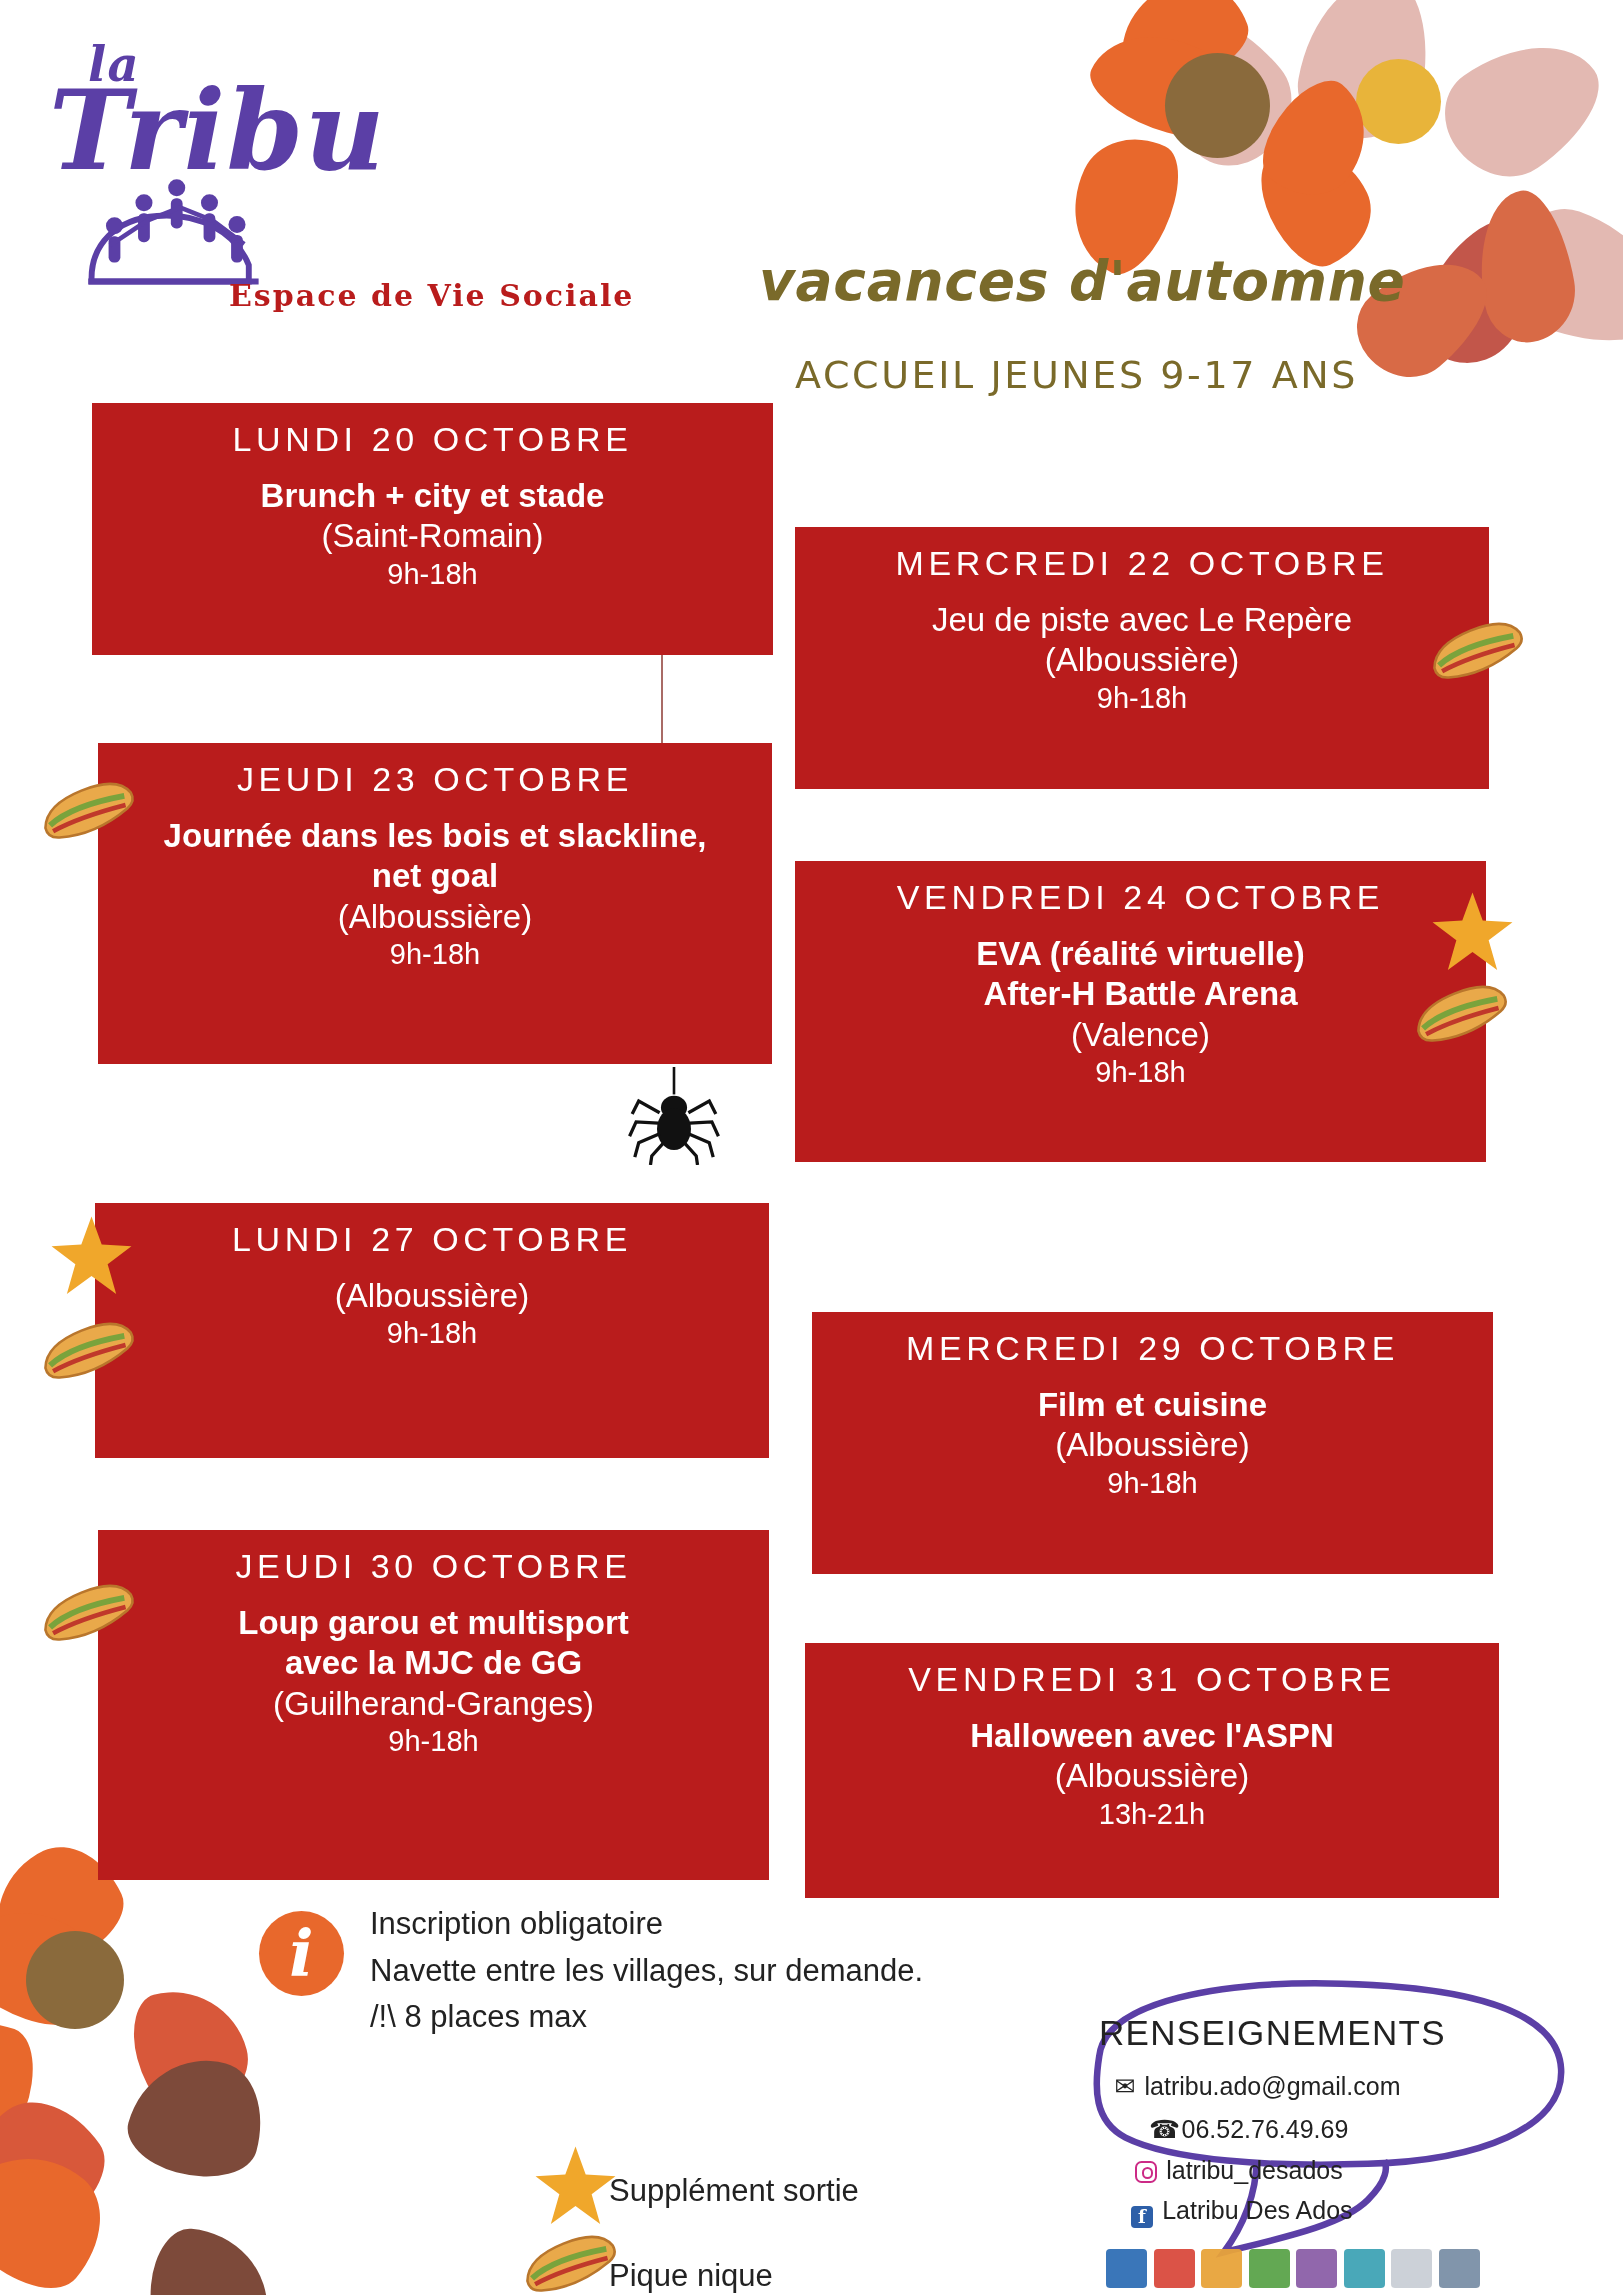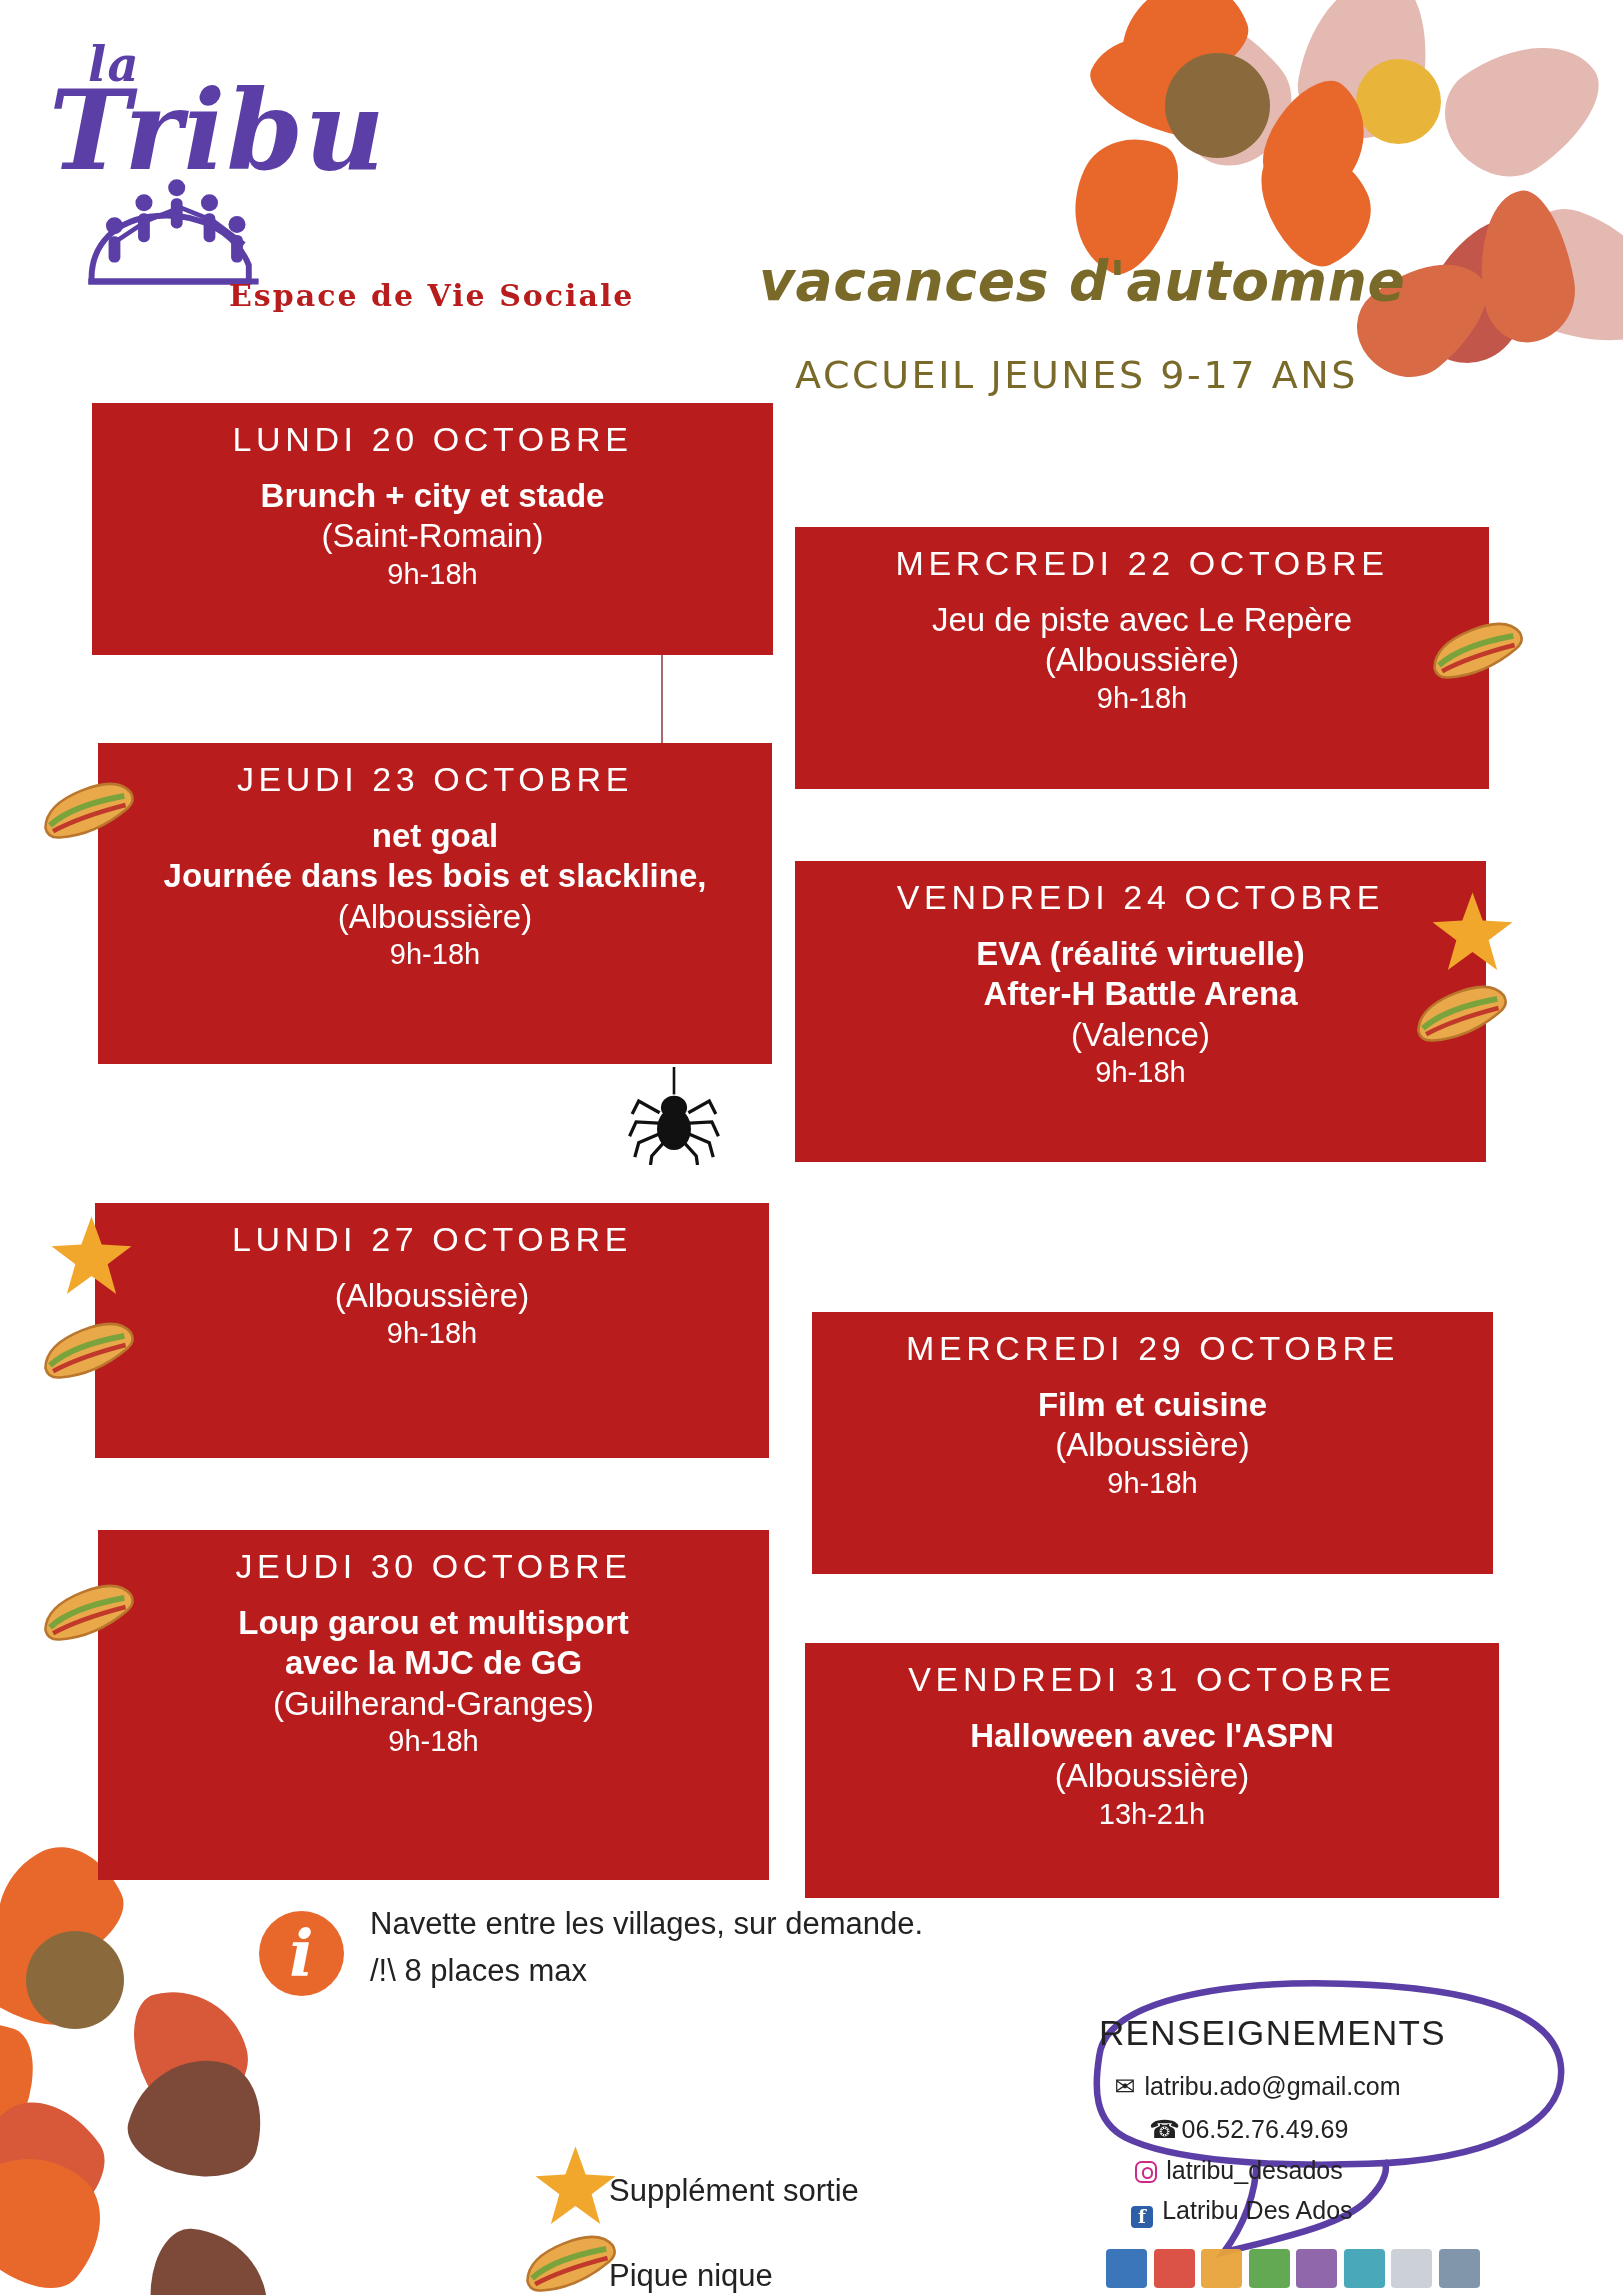--- a/index.html
+++ b/index.html
@@ -348,22 +348,22 @@
   <div class="card-line small">9h-18h</div>
 </div>
 <svg class="sandwich" style="left:1427px; top:622px;" viewBox="0 0 150 86">
   <path d="M6 52 q10 -34 69 -40 q59 -6 72 24 q4 14 -12 22 q-58 26 -112 14 q-18 -4 -17 -20z" fill="#e9a94a" stroke="#b9762c" stroke-width="4"></path>
   <path d="M14 50 q40 -20 122 -12" stroke="#7aa33c" stroke-width="9" fill="none"></path>
   <path d="M16 60 q46 -10 118 -8" stroke="#c0392b" stroke-width="7" fill="none"></path>
 </svg>
 
 <div class="card" style="left:98px; top:743px; width:674px; height:321px;">
   <div class="card-date">JEUDI 23 OCTOBRE</div>
+  <div class="card-line bold">Journée dans les bois et slackline,</div>
   <div class="card-line bold">net goal</div>
-  <div class="card-line bold">Journée dans les bois et slackline,</div>
   <div class="card-line">(Alboussière)</div>
   <div class="card-line small">9h-18h</div>
 </div>
 <svg class="sandwich" style="left:38px; top:782px;" viewBox="0 0 150 86">
   <path d="M6 52 q10 -34 69 -40 q59 -6 72 24 q4 14 -12 22 q-58 26 -112 14 q-18 -4 -17 -20z" fill="#e9a94a" stroke="#b9762c" stroke-width="4"></path>
   <path d="M14 50 q40 -20 122 -12" stroke="#7aa33c" stroke-width="9" fill="none"></path>
   <path d="M16 60 q46 -10 118 -8" stroke="#c0392b" stroke-width="7" fill="none"></path>
 </svg>
 
 <svg class="spider" style="left:628px; top:1067px;" viewBox="0 0 140 150">
@@ -434,20 +434,21 @@
 
 <div class="card" style="left:805px; top:1643px; width:694px; height:255px;">
   <div class="card-date">VENDREDI 31 OCTOBRE</div>
   <div class="card-line bold">Halloween avec l'ASPN</div>
   <div class="card-line">(Alboussière)</div>
   <div class="card-line small">13h-21h</div>
 </div>
 
 <div class="info-icon">i</div>
 <div class="info-lines">
+  <div>Inscription obligatoire</div>
   <div>Navette entre les villages, sur demande.</div>
   <div>/!\ 8 places max</div>
 </div>
 
 <svg class="star" style="left:533px; top:2144px;" viewBox="0 0 100 100">
   <path d="M50 3 L62 36 L97 38 L69 59 L79 94 L50 73 L21 94 L31 59 L3 38 L38 36 Z" fill="#f0a72b"></path>
 </svg>
 <div class="legend-item" style="left:609px; top:2173px;">Supplément sortie</div>
 
 <svg class="sandwich" style="left:520px; top:2235px;" viewBox="0 0 150 86">

